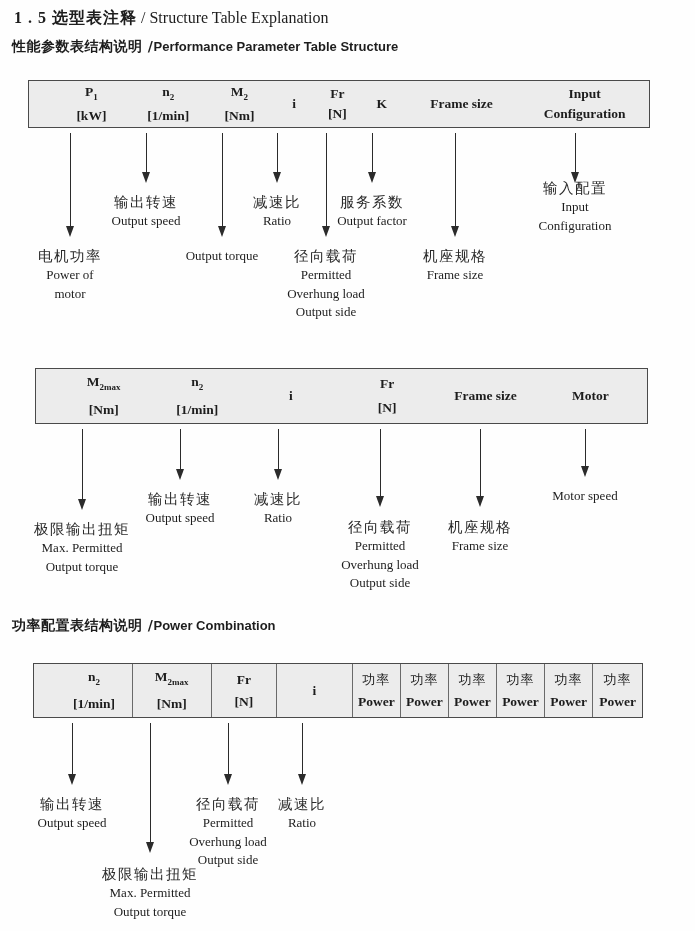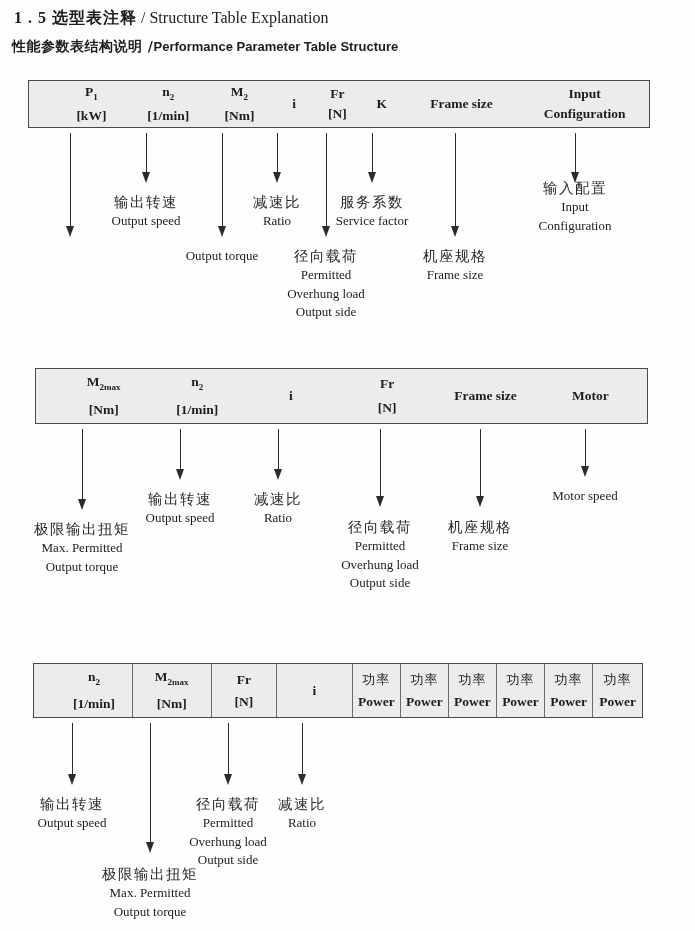--- a/index.html
+++ b/index.html
@@ -92,40 +92,45 @@
 
   <div class="arrow" style="left:70px;top:133px;height:93px;"></div>
   <div class="arrow" style="left:146px;top:133px;height:39px;"></div>
   <div class="arrow" style="left:222px;top:133px;height:93px;"></div>
   <div class="arrow" style="left:277px;top:133px;height:39px;"></div>
   <div class="arrow" style="left:326px;top:133px;height:93px;"></div>
   <div class="arrow" style="left:372px;top:133px;height:39px;"></div>
   <div class="arrow" style="left:455px;top:133px;height:93px;"></div>
   <div class="arrow" style="left:575px;top:133px;height:39px;"></div>
 
+  <div class="callout" style="left:0px;top:247px;width:140px;">
+    <div class="c-zh">电机功率</div>
+    <div class="c-en">Power of</div>
+    <div class="c-en">motor</div>
+  </div>
   <div class="callout" style="left:76px;top:193px;width:140px;">
     <div class="c-zh">输出转速</div>
     <div class="c-en">Output speed</div>
   </div>
   <div class="callout" style="left:152px;top:247px;width:140px;">
     <div class="c-en">Output torque</div>
   </div>
   <div class="callout" style="left:207px;top:193px;width:140px;">
     <div class="c-zh">减速比</div>
     <div class="c-en">Ratio</div>
   </div>
   <div class="callout" style="left:256px;top:247px;width:140px;">
     <div class="c-zh">径向载荷</div>
     <div class="c-en">Permitted</div>
     <div class="c-en">Overhung load</div>
     <div class="c-en">Output side</div>
   </div>
   <div class="callout" style="left:302px;top:193px;width:140px;">
     <div class="c-zh">服务系数</div>
-    <div class="c-en">Service factor</div>
+    <div class="c-en">Output factor</div>
   </div>
   <div class="callout" style="left:385px;top:247px;width:140px;">
     <div class="c-zh">机座规格</div>
     <div class="c-en">Frame size</div>
   </div>
   <div class="callout" style="left:505px;top:179px;width:140px;">
     <div class="c-zh">输入配置</div>
     <div class="c-en">Input</div>
     <div class="c-en">Configuration</div>
   </div>
@@ -185,20 +190,23 @@
     <div class="c-en">Output side</div>
   </div>
   <div class="callout" style="left:405px;top:518px;width:150px;">
     <div class="c-zh">机座规格</div>
     <div class="c-en">Frame size</div>
   </div>
   <div class="callout" style="left:510px;top:487px;width:150px;">
     <div class="c-en">Motor speed</div>
   </div>
 
+  <div class="sec-h" style="top:617px;">
+    <span class="h-zh">功率配置表结构说明 /</span><span class="h-en">Power Combination</span>
+  </div>
 
   <div class="ptable t3" style="left:33px;top:663px;width:610px;height:55px;">
     <div class="cell" style="width:80px;gap:8px">
       <div class="hl1"><span>n</span><span class="sub">2</span></div>
       <div class="hl2">[1/min]</div>
     </div>
     <div class="cell" style="width:82px;gap:8px">
       <div class="hl1"><span>M</span><span class="sub">2max</span></div>
       <div class="hl2">[Nm]</div>
     </div>

